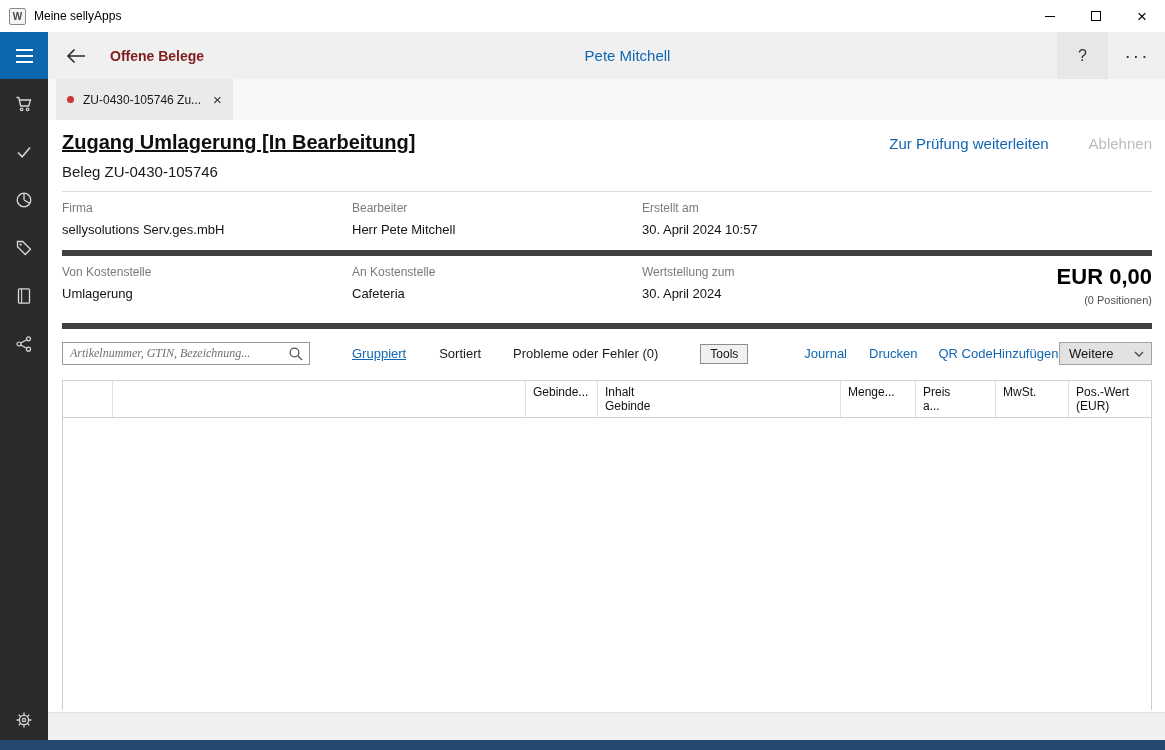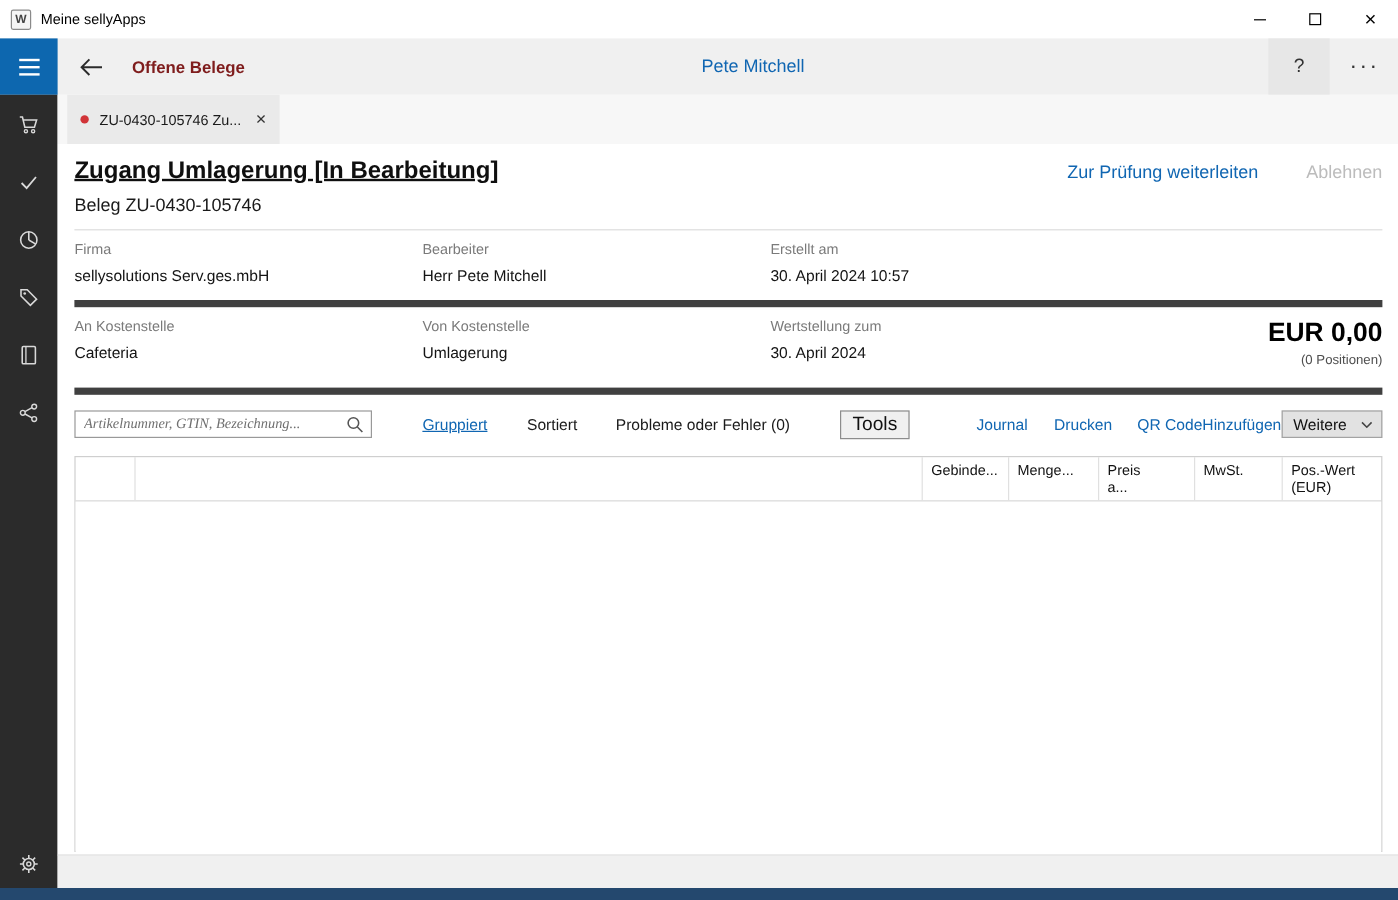--- a/index.html
+++ b/index.html
@@ -64,21 +64,21 @@
 
   
   .toolbar { margin-top:13px; display:flex; align-items:center; height:23px; }
   .search-box { position:relative; width:248px; height:23px; border:1px solid #999; background:#fff; flex:0 0 248px; }
   .search-box input { width:100%; height:100%; border:none; outline:none; padding:0 26px 0 7px; font-size:12px; font-family:Liberation Serif, serif; color:#333; background:transparent; }
   .search-box input::placeholder { color:#6f6f6f; font-style:italic; opacity:1; }
   .search-icon { position:absolute; right:5px; top:3px; width:16px; height:16px; }
   .tb-grouped { margin-left:42px; font-size:13px; color:#1066b2; text-decoration:underline; white-space:nowrap; }
   .tb-sorted { margin-left:33px; font-size:13px; color:#1a1a1a; white-space:nowrap; }
   .tb-problems { margin-left:32px; font-size:13px; color:#1a1a1a; white-space:nowrap; }
-  .tools-btn { margin-left:42px; font-size:16px; padding:2px 9px; border:1px solid #8c8c8c; background:#f0f0f0; color:#111; white-space:nowrap; }
+  .tools-btn { margin-left:42px; font-size:12px; padding:2px 9px; border:1px solid #8c8c8c; background:#f0f0f0; color:#111; white-space:nowrap; }
   .tb-link { font-size:13px; color:#1066b2; white-space:nowrap; }
   .lnk-journal { margin-left:56px; }
   .lnk-print { margin-left:22px; }
   .lnk-qr { margin-left:21px; }
   .lnk-add { }
   .weitere-btn { margin-left:auto; width:93px; height:23px; border:1px solid #a3a3a3; background:#e2e2e2; display:flex; align-items:center; padding:0 7px 0 9px; justify-content:space-between; font-size:13px; color:#111; }
 
   
   .table { margin-top:15px; border:1px solid #cfcfcf; height:330px; }
   .thead { display:flex; height:37px; border-bottom:1px solid #cfcfcf; }
@@ -210,26 +210,26 @@
       <div class="field-value">Herr Pete Mitchell</div>
     </div>
     <div class="field">
       <div class="field-label">Erstellt am</div>
       <div class="field-value">30. April 2024 10:57</div>
     </div>
   </div>
 
   <div class="fields-row r2">
     <div class="field">
+      <div class="field-label">Von Kostenstelle</div>
+      <div class="field-value">Umlagerung</div>
+    </div>
+    <div class="field">
       <div class="field-label">An Kostenstelle</div>
       <div class="field-value">Cafeteria</div>
-    </div>
-    <div class="field">
-      <div class="field-label">Von Kostenstelle</div>
-      <div class="field-value">Umlagerung</div>
     </div>
     <div class="field">
       <div class="field-label">Wertstellung zum</div>
       <div class="field-value">30. April 2024</div>
     </div>
     <div class="total-box">
       <div class="total-amount">EUR 0,00</div>
       <div class="total-positions">(0 Positionen)</div>
     </div>
   </div>
@@ -256,20 +256,22 @@
           <path d="M1 1l4 4 4-4" fill="none" stroke="#444" stroke-width="1.3"></path>
         </svg>
     </div>
   </div>
 
   <div class="table">
     <div class="thead">
       <div class="th c0"></div>
       <div class="th c1"></div>
       <div class="th c2">Gebinde...</div>
+      <div class="th c3">Inhalt
+Gebinde</div>
       <div class="th c4">Menge...</div>
       <div class="th c5">Preis
 a...</div>
       <div class="th c6">MwSt.</div>
       <div class="th c7">Pos.-Wert
 (EUR)</div>
     </div>
     <div class="tbody"></div>
   </div>
 

